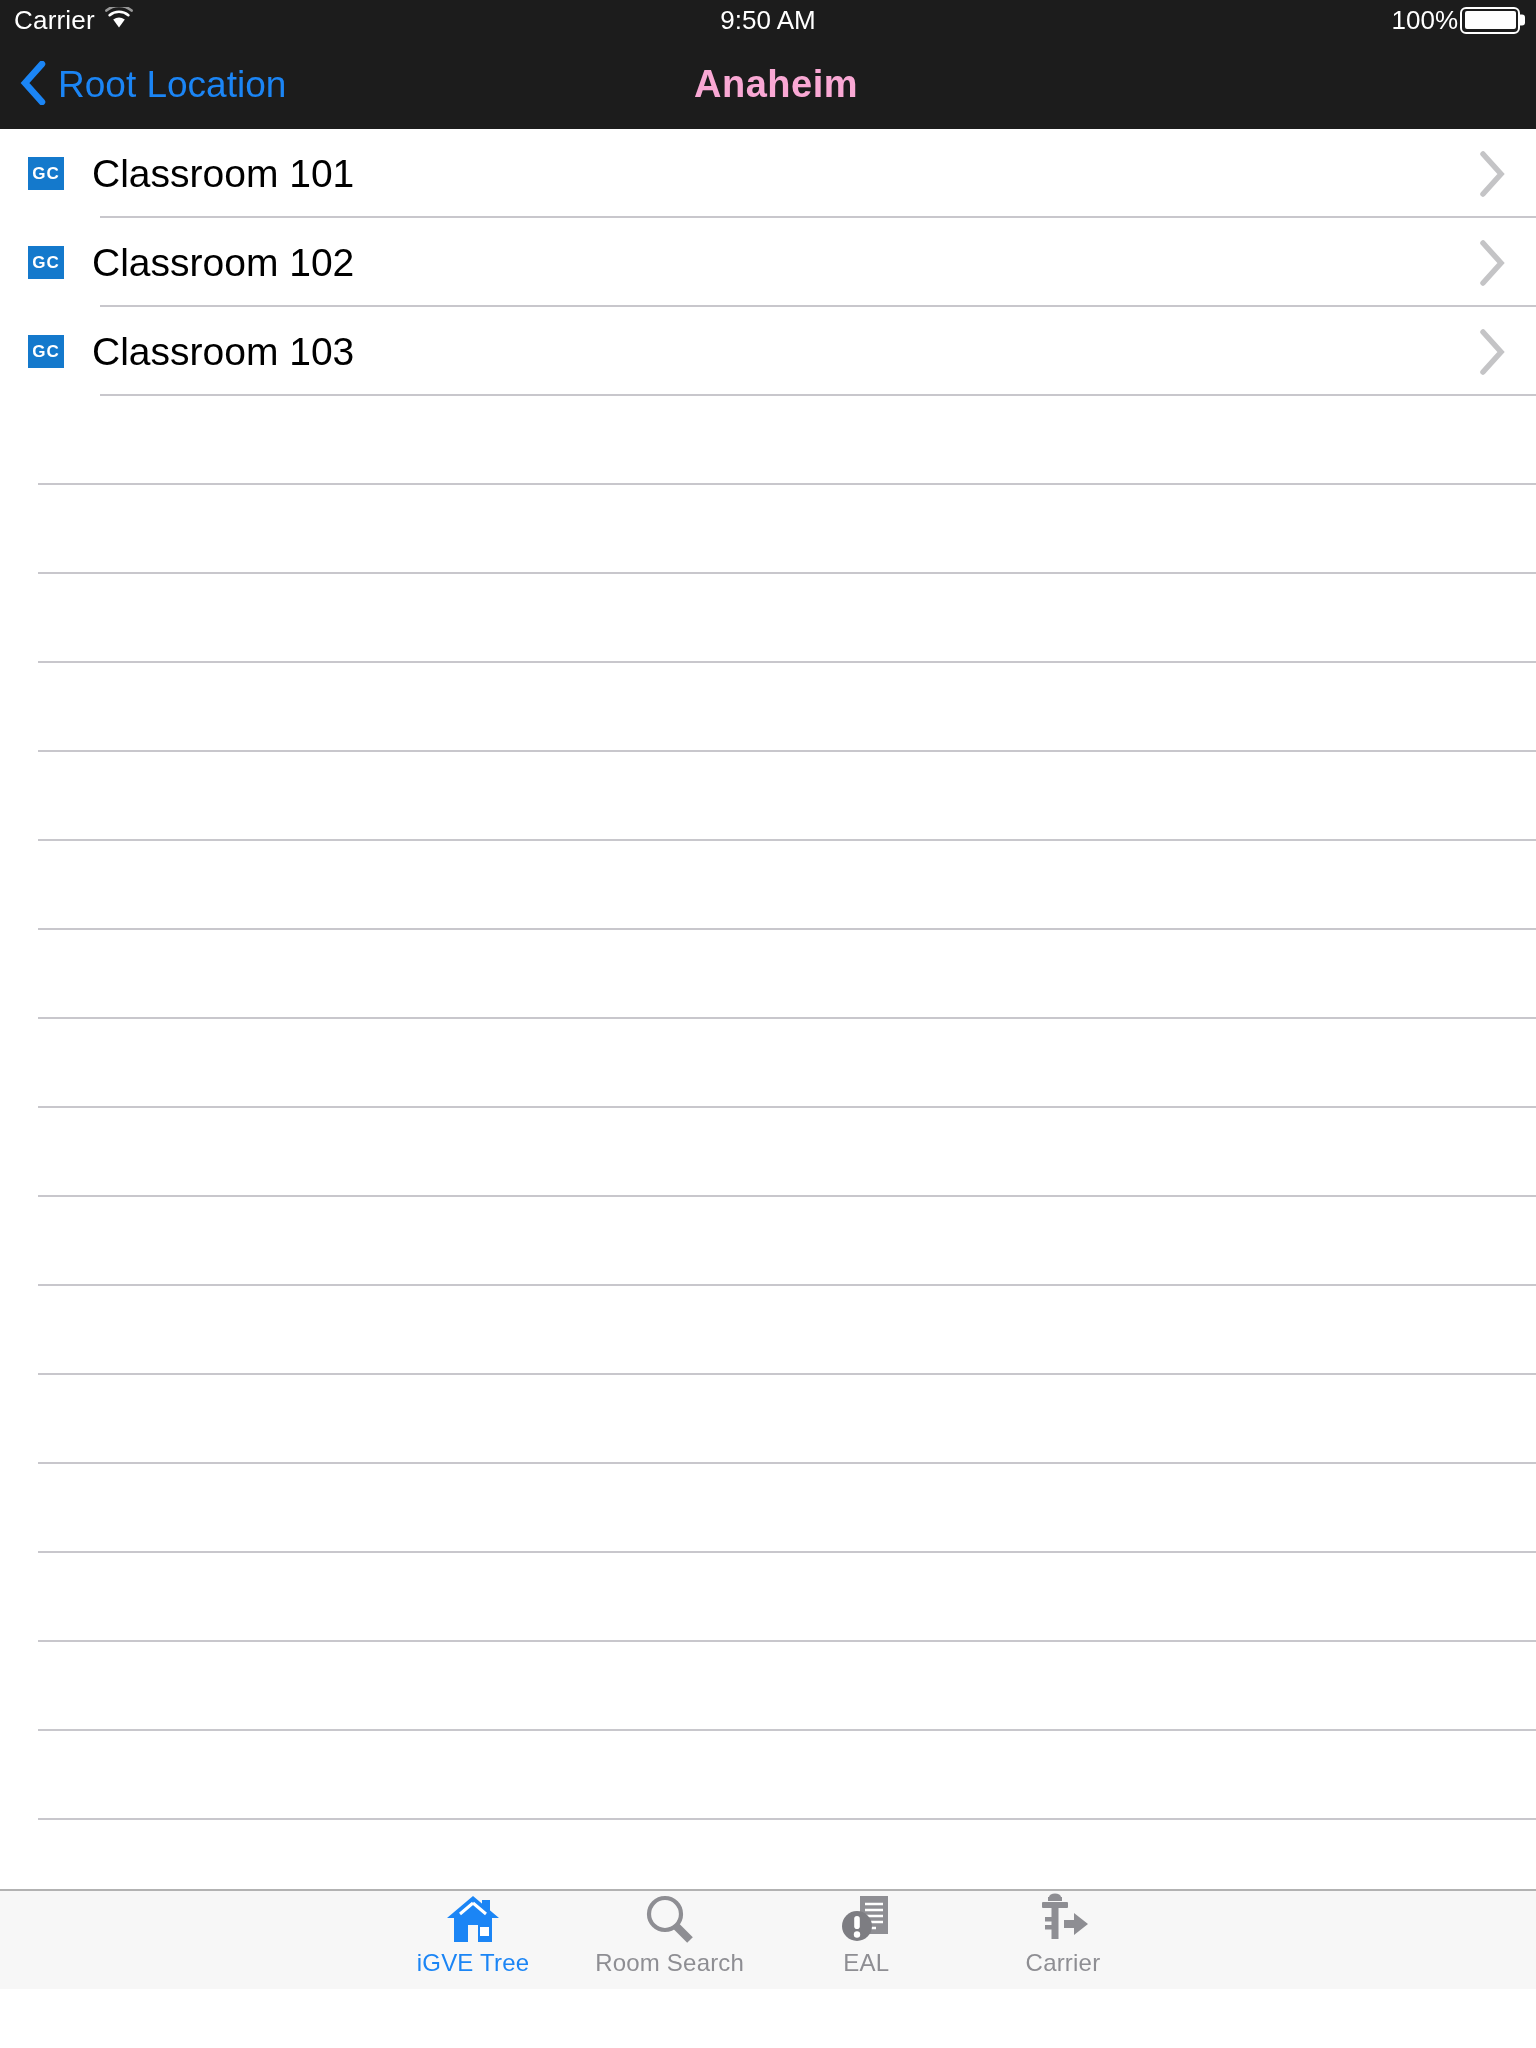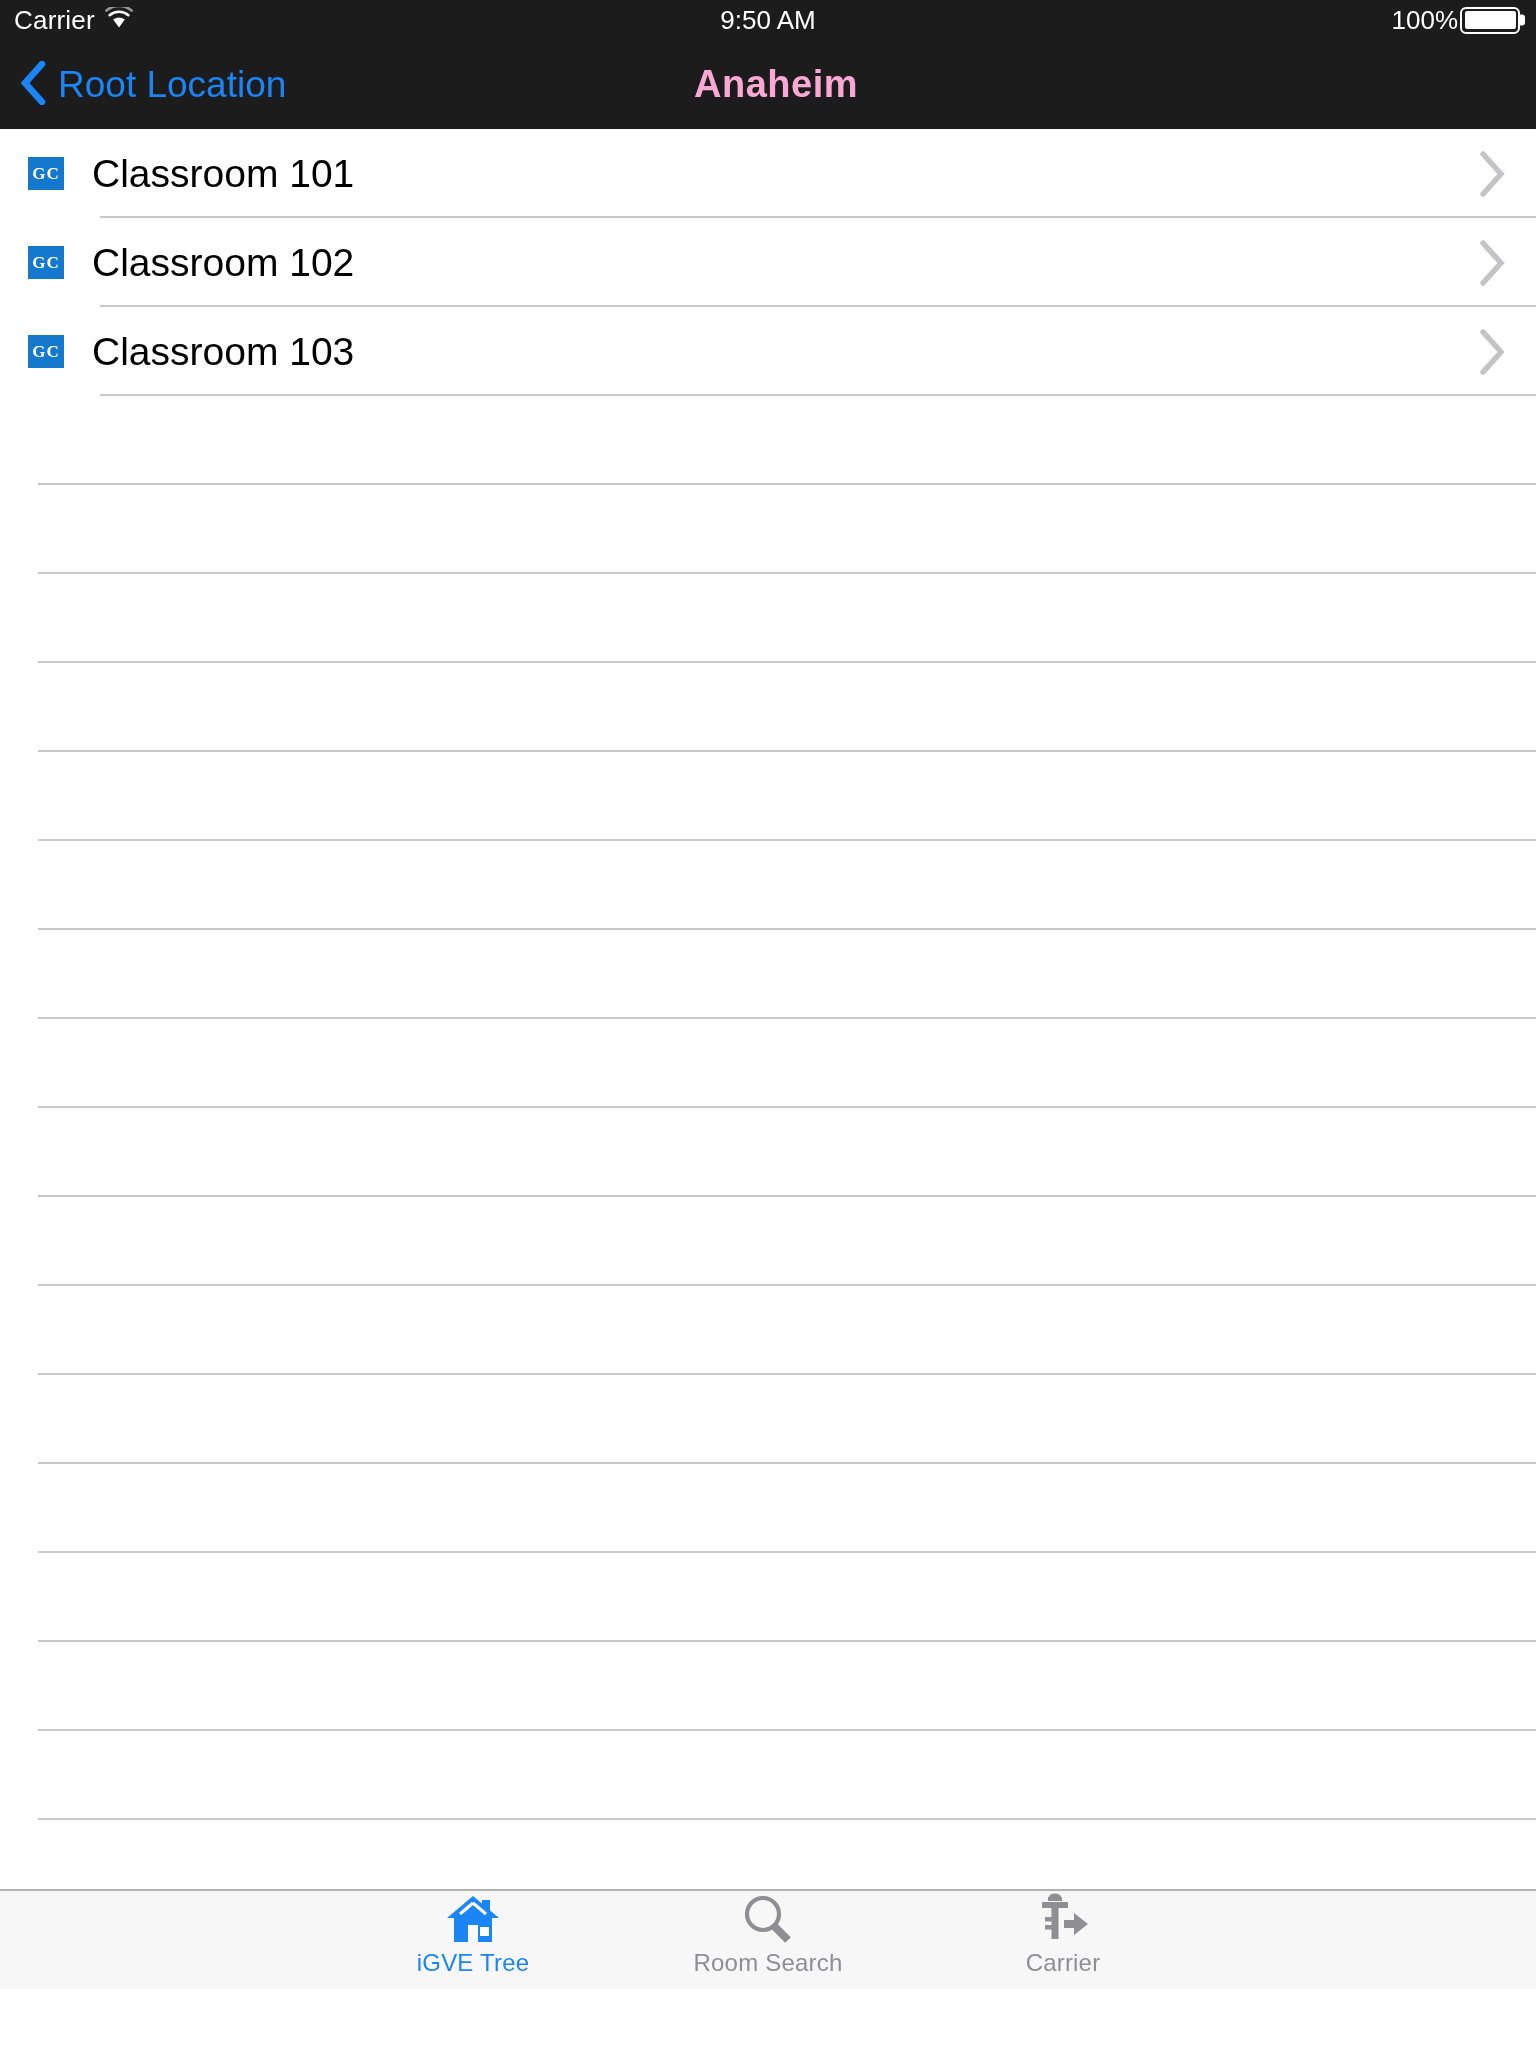--- a/index.html
+++ b/index.html
@@ -53,21 +53,21 @@
   
   .table-view { flex:1 1 auto; background:#ffffff; position:relative; overflow:hidden; }
   .row {
     height:89px; display:flex; align-items:center; position:relative; background:#fff;
     cursor:pointer;
   }
   .row-icon-wrap { width:92px; flex:0 0 92px; display:flex; justify-content:center; align-items:center; }
   .gc-icon {
     width:36px; height:33px; background:#1479cc; color:#ffffff;
     display:flex; align-items:center; justify-content:center;
-    font-family:Liberation Serif, serif; font-size:17px; font-weight:700;
+    font-family:Liberation Sans, sans-serif; font-size:17px; font-weight:700;
     letter-spacing:1px; line-height:1;
   }
   .row-label { font-size:39px; color:#000000; letter-spacing:0px; flex:1 1 auto; }
   .row-chevron { width:90px; flex:0 0 90px; display:flex; justify-content:center; align-items:center; }
   .row-sep {
     position:absolute; left:100px; right:0; bottom:0; height:2px; background:#c8c7cc;
   }
   .empty-row { height:89px; position:relative; background:#fff; }
   .empty-row .row-sep { left:38px; right:0; }
 
@@ -233,20 +233,34 @@
           <div class="tab-icon">
             <svg width="54" height="52" viewBox="0 0 54 52">
               <circle cx="22" cy="21" r="16" stroke="#8e8e93" stroke-width="4.2" fill="none"></circle>
               <path d="M33 33 L47 47" stroke="#8e8e93" stroke-width="8" stroke-linecap="butt"></path>
             </svg>
           </div>
           <div class="tab-label">Room Search</div>
         </div>
         <div class="tab">
           <div class="tab-icon">
+            <svg width="52" height="52" viewBox="0 0 52 52">
+              <rect x="20" y="3" width="28" height="38" fill="#8e8e93"></rect>
+              <g stroke="#ffffff" stroke-width="2.6">
+                <path d="M25 11 H43 M25 17 H43 M25 23 H43 M25 29 H43 M25 35 H36"></path>
+              </g>
+              <circle cx="17" cy="33" r="15" fill="#7d7d82"></circle>
+              <rect x="14.2" y="23" width="5.6" height="13" rx="2.8" fill="#ffffff"></rect>
+              <circle cx="17" cy="41.5" r="3.2" fill="#ffffff"></circle>
+            </svg>
+          </div>
+          <div class="tab-label">EAL</div>
+        </div>
+        <div class="tab">
+          <div class="tab-icon">
             <svg width="54" height="54" viewBox="0 0 54 54">
               <ellipse cx="19" cy="6" rx="6" ry="3.5" fill="#8e8e93"></ellipse>
               <rect x="12" y="6" width="14" height="4" fill="#8e8e93"></rect>
               <rect x="6" y="11" width="26" height="6" rx="1" fill="#8e8e93"></rect>
               <rect x="15.5" y="17" width="7" height="31" fill="#8e8e93"></rect>
               <rect x="9" y="26" width="7" height="4.5" fill="#8e8e93"></rect>
               <rect x="9" y="34" width="7" height="4.5" fill="#8e8e93"></rect>
               <path d="M28 22 L28 29 L38 29 L38 22 L52 33 L38 44 L38 37 L28 37 L28 44 Z" fill="#8e8e93"></path>
             </svg>
           </div>

